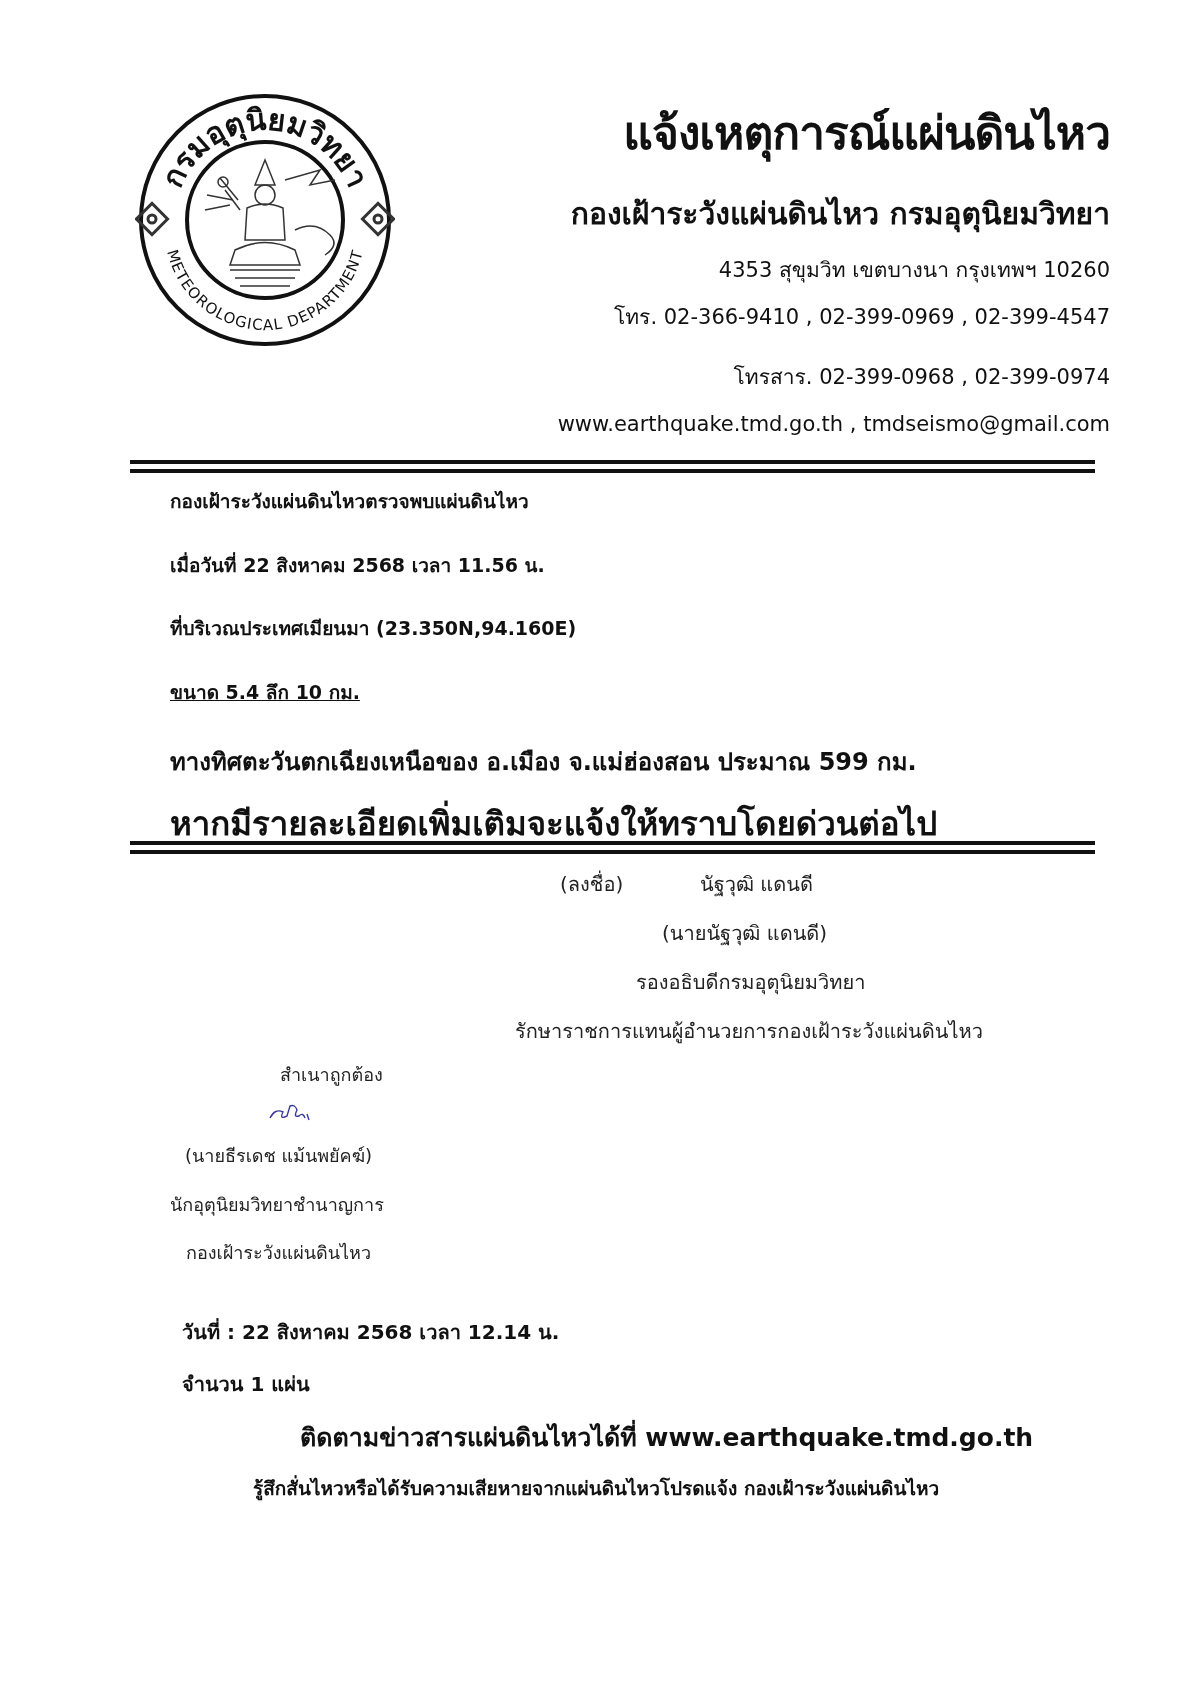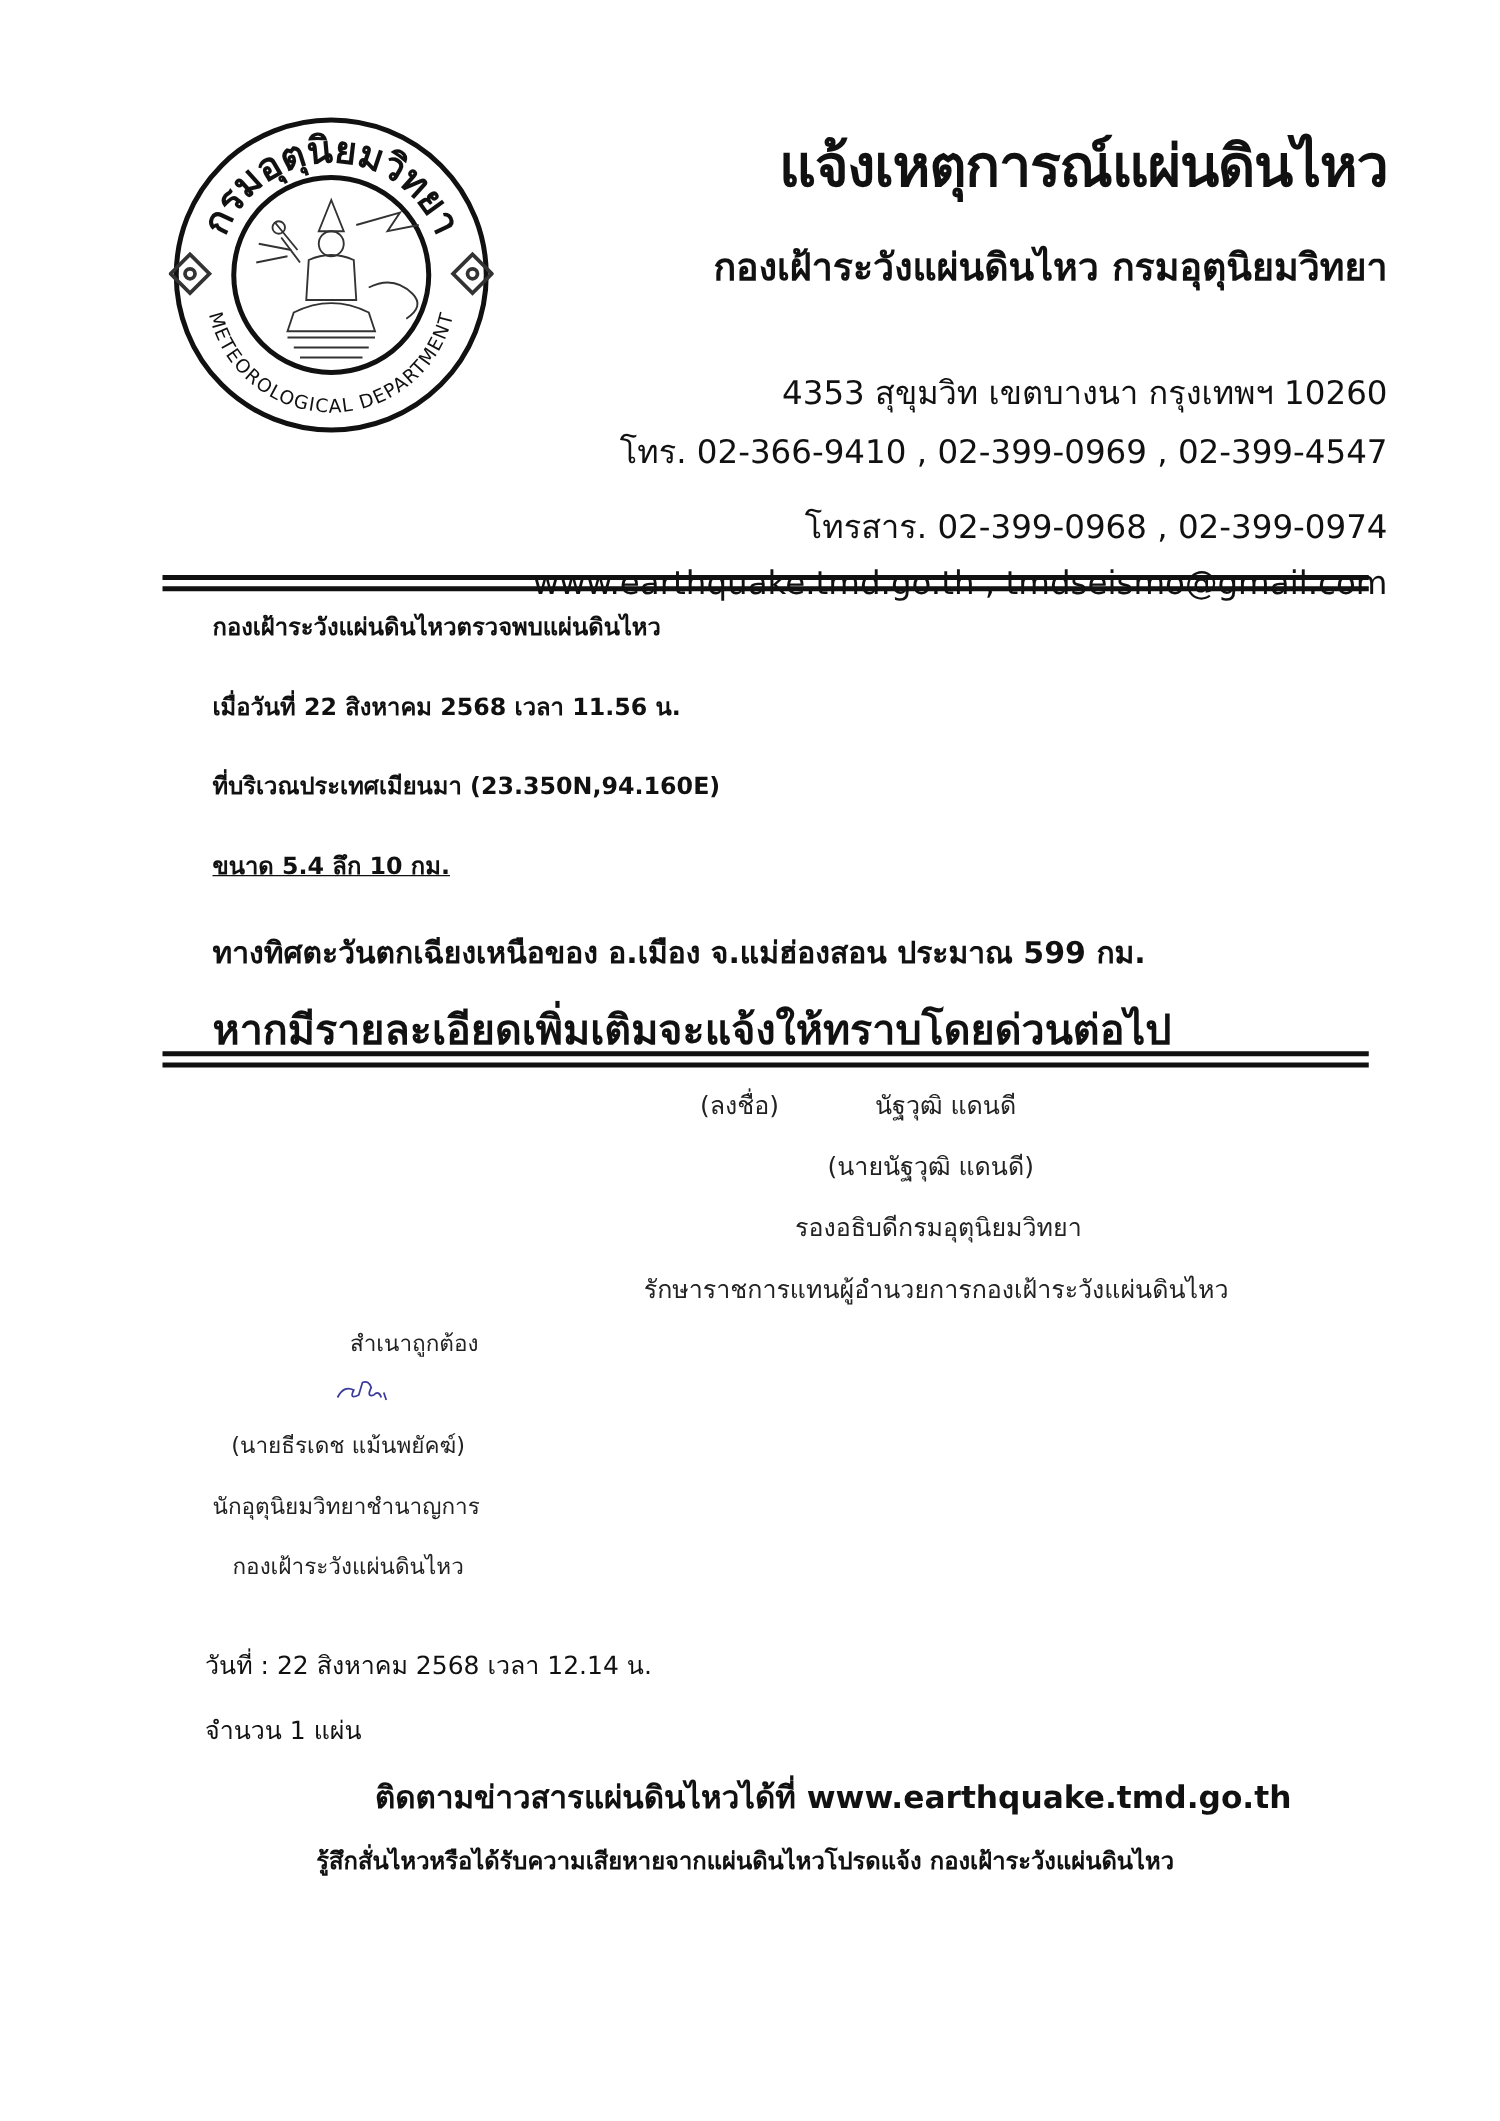--- a/index.html
+++ b/index.html
@@ -5,21 +5,21 @@
   * { box-sizing: border-box; margin: 0; padding: 0; }
   html, body { width: 1200px; height: 1697px; background: #ffffff; }
   body { position: relative; font-family: "DejaVu Sans", "Liberation Sans", sans-serif; color: #111111; overflow: hidden; }
 
   .abs { position: absolute; white-space: nowrap; }
 
   
   .logo { position: absolute; left: 135px; top: 90px; width: 260px; height: 260px; }
   .title { right: 90px; top: 96px; font-size: 46px; font-weight: bold; letter-spacing: -1px; }
   .subtitle { right: 90px; top: 190px; font-size: 30px; font-weight: bold; }
-  .addr { right: 90px; font-size: 26px; margin-top: 40px; }
+  .addr { right: 90px; font-size: 21px; }
   .addr.l1 { top: 253px; }
   .addr.l2 { top: 300px; text-align: right; }
   .addr.l3 { top: 360px; }
   .addr.l4 { top: 412px; }
 
   .rule { position: absolute; left: 130px; width: 965px; background: #111; }
   .rule.thick { height: 4px; }
   .rule.thin { height: 4px; }
 
   
@@ -41,21 +41,21 @@
 
   
   .cc { font-size: 18px; color: #222; }
   .cc-label { left: 232px; top: 1060px; margin-left: 48px; }
   .cc-sig { position: absolute; left: 265px; top: 1098px; width: 50px; height: 30px; }
   .cc-name { left: 185px; top: 1141px; }
   .cc-pos { left: 170px; top: 1190px; }
   .cc-div { left: 186px; top: 1238px; text-align: center; }
 
   
-  .meta { left: 164px; font-size: 20px; font-weight: normal; }
+  .meta { left: 182px; font-size: 20px; font-weight: bold; }
   .meta1 { top: 1316px; }
   .meta2 { top: 1368px; }
   .foot1 { left: 300px; top: 1417px; font-size: 25px; font-weight: bold; }
   .foot2 { left: 253px; top: 1473px; font-size: 19px; font-weight: bold; }
 </style>
 </head>
 <body>
 
 <div class="logo">
   <svg width="260" height="260" viewBox="0 0 260 260">

